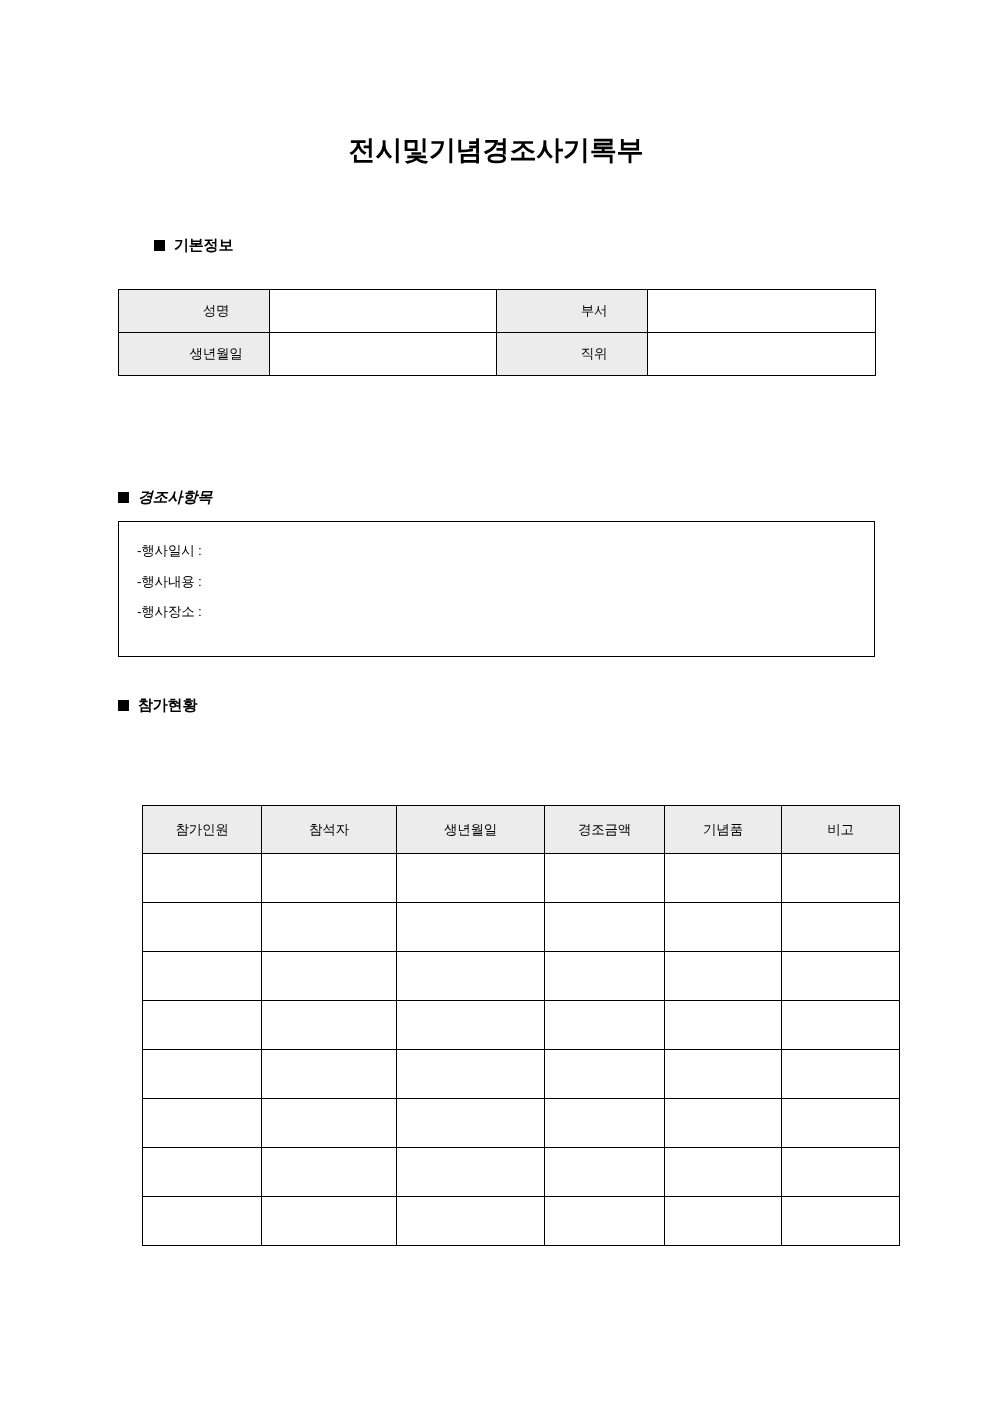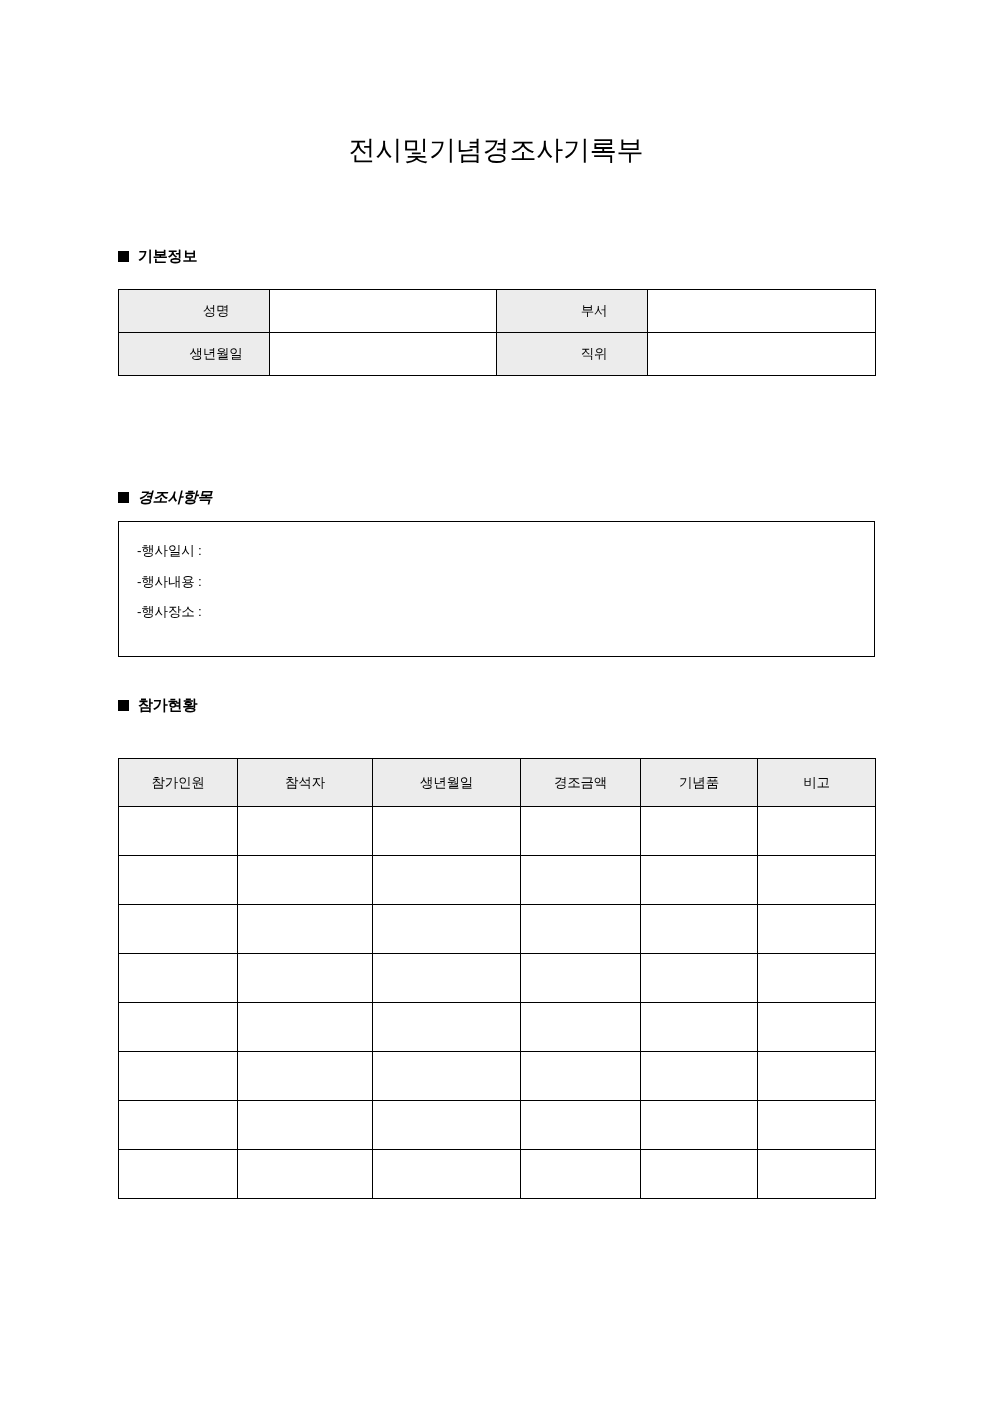--- a/index.html
+++ b/index.html
@@ -28,21 +28,21 @@
   
   .doc-title {
     margin: 0;
     padding: 0;
     position: absolute;
     top: 134px;
     left: 0;
     width: 992px;
     text-align: center;
     font-size: 27px;
-    font-weight: normal;
+    font-weight: bold;
     letter-spacing: -0.2px;
     line-height: 1.2;
   }
 
   
   .section-heading {
     position: absolute;
     left: 118px;
     font-size: 15px;
     font-weight: bold;
@@ -53,21 +53,21 @@
     white-space: nowrap;
   }
   .bullet-square {
     display: inline-block;
     width: 11px;
     height: 11px;
     background: #000000;
     flex: 0 0 auto;
   }
 
-  #heading-basic  { top: 247px; }
+  #heading-basic  { top: 236px; margin-left: 36px; }
   #heading-items  { top: 488px; font-style: italic; }
   #heading-attend { top: 696px; }
 
   
   table.form-table {
     position: absolute;
     left: 118px;
     border-collapse: collapse;
     table-layout: fixed;
     font-size: 13.5px;
@@ -114,22 +114,23 @@
   .item-line {
     font-size: 13.5px;
     letter-spacing: -0.2px;
     line-height: 1.0;
     margin-bottom: 17px;
     white-space: nowrap;
   }
 
   
   #table-attend {
-    top: 758px;
+    top: 805px;
     width: 757px;
+    margin-left: 24px;
   }
   #table-attend thead th {
     background: #ececec;
     height: 47px;
     font-size: 13.5px;
   }
   #table-attend tbody td {
     height: 48px;
     background: #ffffff;
   }

